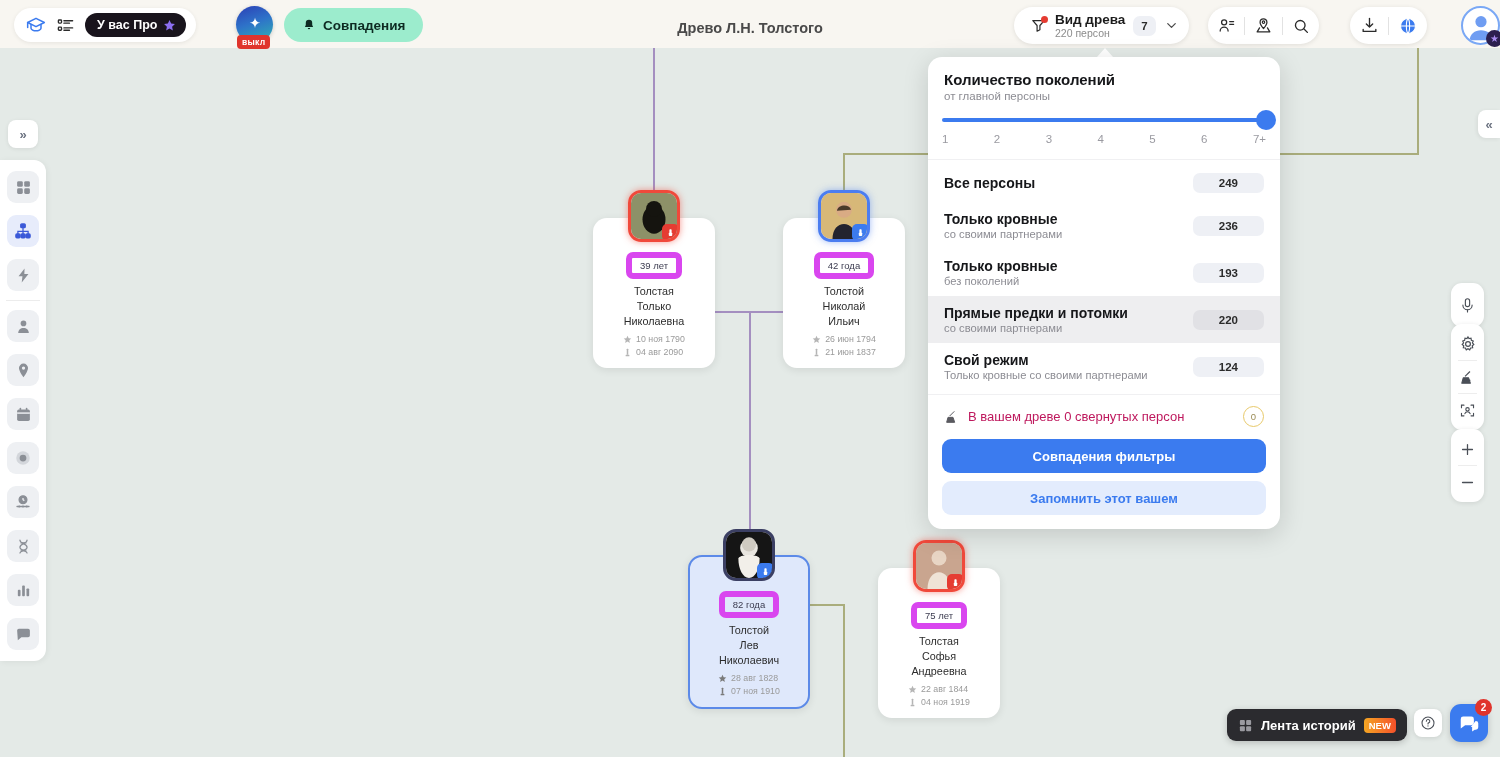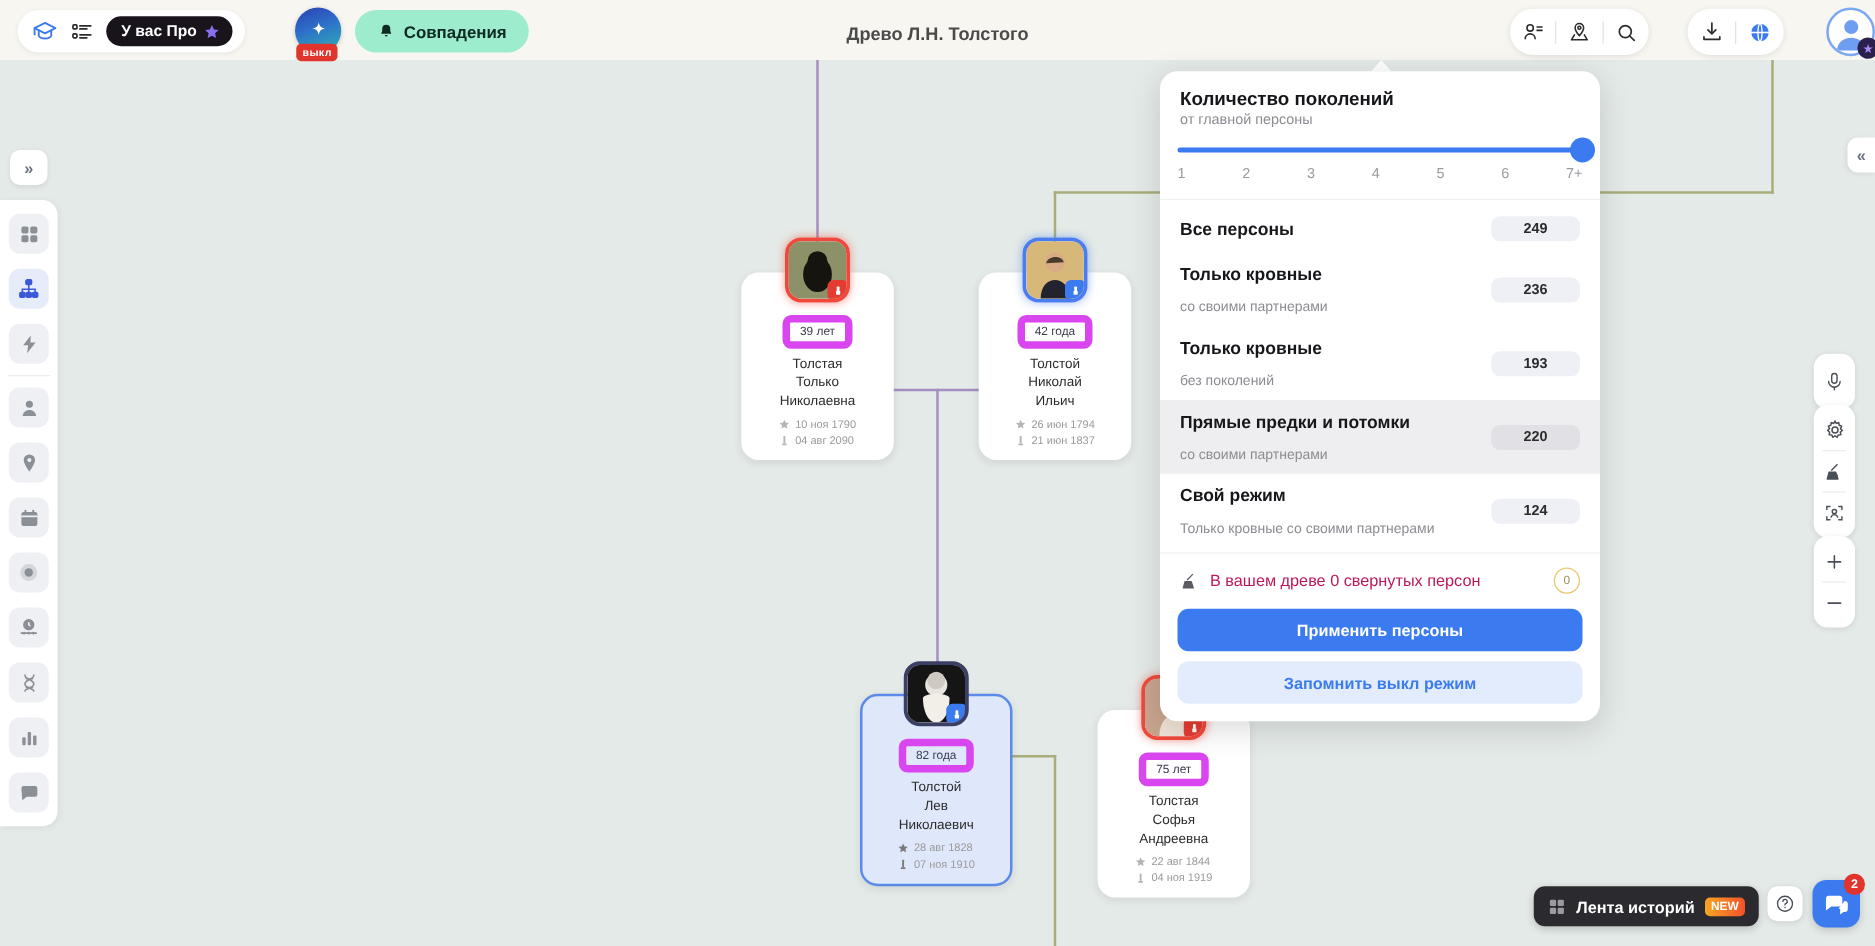--- a/index.html
+++ b/index.html
@@ -183,21 +183,21 @@
   }
   .ticks { display: flex; justify-content: space-between; margin-top: 11px; }
   .ticks span { font-size: 11.5px; color: #9a9aa1; }
   .pp-divider { height: 1px; background: #f0f0f2; margin: 8px 0 0; }
   .opt {
     display: flex; align-items: center; justify-content: space-between;
     padding: 9px 16px; gap: 10px;
   }
   .opt.selected { background: #eeeef0; gap: 20px; }
   .opt .o-title { font-size: 14px; font-weight: 700; color: #16171a; }
-  .opt .o-sub { font-size: 11.2px; color: #8c8c93; margin-top: 13px; }
+  .opt .o-sub { font-size: 11.2px; color: #8c8c93; margin-top: 1px; }
   .count {
     background: #eef0f5; color: #2b2b2b; font-size: 11.5px; font-weight: 700;
     border-radius: 7px; padding: 4px 26px; min-width: 34px; text-align: center;
   }
   .opt.selected .count { background: #e1e1e5; }
   .collapsed-row {
     display: flex; align-items: center; gap: 8px; padding: 11px 16px 10px;
     border-top: 1px solid #f0f0f2;
   }
   .collapsed-row .ctext { font-size: 13px; color: #be185d; flex: 1; }
@@ -296,20 +296,38 @@
   <div class="match-btn">
     <svg width="14" height="14" viewBox="0 0 24 24" fill="#0d2b22">
       <path d="M12 3a5.5 5.5 0 0 0-5.5 5.5v3.3L5 15.5h14l-1.5-3.7V8.5A5.5 5.5 0 0 0 12 3z"></path>
         <path d="M10 17.2a2 2 0 0 0 4 0z"></path>
     </svg>
     <span>Совпадения</span>
   </div>
 
   <div class="page-title">Древо Л.Н. Толстого</div>
 
+  <div class="tb-filter">
+    <span class="ic" style="position:relative;">
+      <svg width="17" height="17" viewBox="0 0 24 24" fill="none" stroke="#2b2b2b" stroke-width="1.7" stroke-linecap="round" stroke-linejoin="round">
+        <path d="M4 5h16l-6 7v6l-4 2v-8z"></path>
+      </svg>
+      <span style="position:absolute;right:-1px;top:-1px;width:7px;height:7px;border-radius:50%;background:#e53c32;"></span>
+    </span>
+    <span>
+      <div class="txt1">Вид древа</div>
+      <div class="txt2">220 персон</div>
+    </span>
+    <span class="gen-chip">7</span>
+    <span class="ic">
+      <svg width="15" height="15" viewBox="0 0 24 24" fill="none" stroke="#4a4a4a" stroke-width="2" stroke-linecap="round" stroke-linejoin="round">
+          <path d="M6 9l6 6 6-6"></path>
+        </svg>
+    </span>
+  </div>
 
   <div class="tb-group" style="left:1208px; width:111px;">
     <span class="gi">
       <svg width="19" height="19" viewBox="0 0 24 24" fill="none" stroke="#2b2b2b" stroke-width="1.6" stroke-linecap="round">
         <circle cx="9" cy="8" r="3.2"></circle>
           <path d="M4 19c0-3 2.4-5 5-5s5 2 5 5"></path>
           <path d="M16 7h5M16 10.5h5"></path>
       </svg>
     </span>
     <span class="sep"></span>
@@ -694,22 +712,22 @@
 
     <div class="collapsed-row">
       <svg width="16" height="16" viewBox="0 0 24 24" fill="none" stroke="#5a5a60" stroke-width="1.5" stroke-linejoin="round">
         <path d="M15.5 3.5l-7 7"></path>
           <path d="M6 12.5h7.5l2.5 7.5H4z" fill="#5a5a60"></path>
       </svg>
       <span class="ctext">В вашем древе 0 свернутых персон</span>
       <span class="ring">0</span>
     </div>
 
-    <div class="btn-primary">Применить персоны</div>
-    <div class="btn-ghost">Запомнить выкл режим</div>
+    <div class="btn-primary">Совпадения фильтры</div>
+    <div class="btn-ghost">Запомнить этот вашем</div>
   </div>
 
   <div class="stories">
     <svg width="15" height="15" viewBox="0 0 24 24" fill="#9a9aa0">
       <rect x="3" y="3" width="8" height="8" rx="1.6"></rect>
         <rect x="13" y="3" width="8" height="8" rx="1.6"></rect>
       <rect x="3" y="13" width="8" height="8" rx="1.6"></rect>
         <rect x="13" y="13" width="8" height="8" rx="1.6"></rect>
     </svg>
     <span class="st-label">Лента историй</span>

